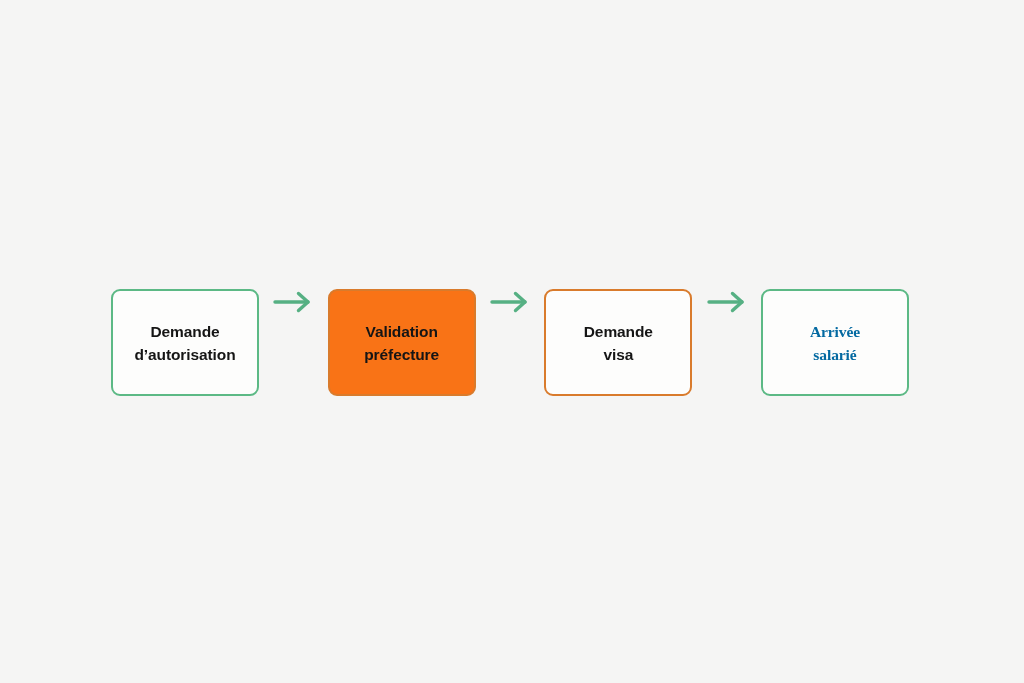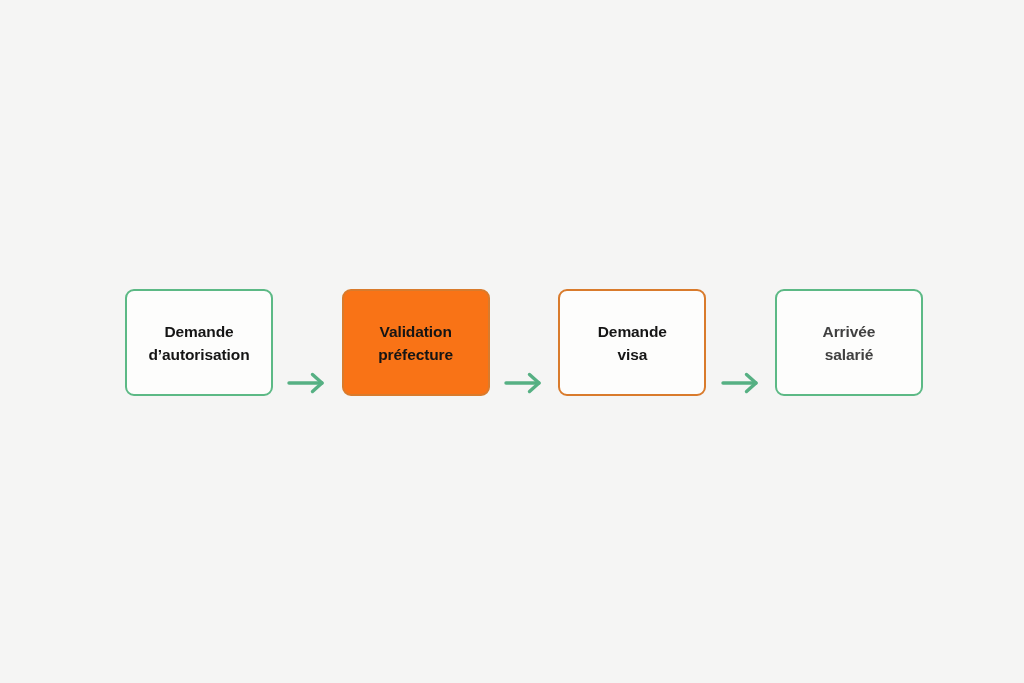--- a/index.html
+++ b/index.html
@@ -23,23 +23,22 @@
   }
 
   .flow-row {
     position: absolute;
     left: 111px;
     top: 289px;
     width: 798px;
     height: 107px;
     display: flex;
     flex-direction: row;
-    align-items: flex-end;
+    align-items: flex-start;
     justify-content: space-between;
-    margin-left: 14px;
   }
 
   .node {
     box-sizing: border-box;
     width: 148px;
     height: 107px;
     border-radius: 9px;
     background: #fdfdfc;
     border: 2px solid #5cb985;
     display: flex;
@@ -127,19 +126,19 @@
         <svg width="40" height="22" viewBox="0 0 40 22" aria-hidden="true">
           <g fill="none" stroke="#56b083" stroke-width="3.4" stroke-linecap="round" stroke-linejoin="round">
             <line x1="2" y1="11" x2="35" y2="11"></line>
             <polyline points="25.5,2.5 35,11 25.5,19.5"></polyline>
           </g>
         </svg>
       </span>
     </div>
 
     <div class="node accent-green" style="border-color: rgb(92, 185, 133); background: rgb(253, 253, 252);">
-      <div class="node-label" style="color: #404040;">Arrivée
+      <div class="node-label" style="color: #0369a1; font-family: Liberation Serif, serif;">Arrivée
 salarié</div>
     </div>
 
   </div>
 
 </div>
 
 </body></html>

